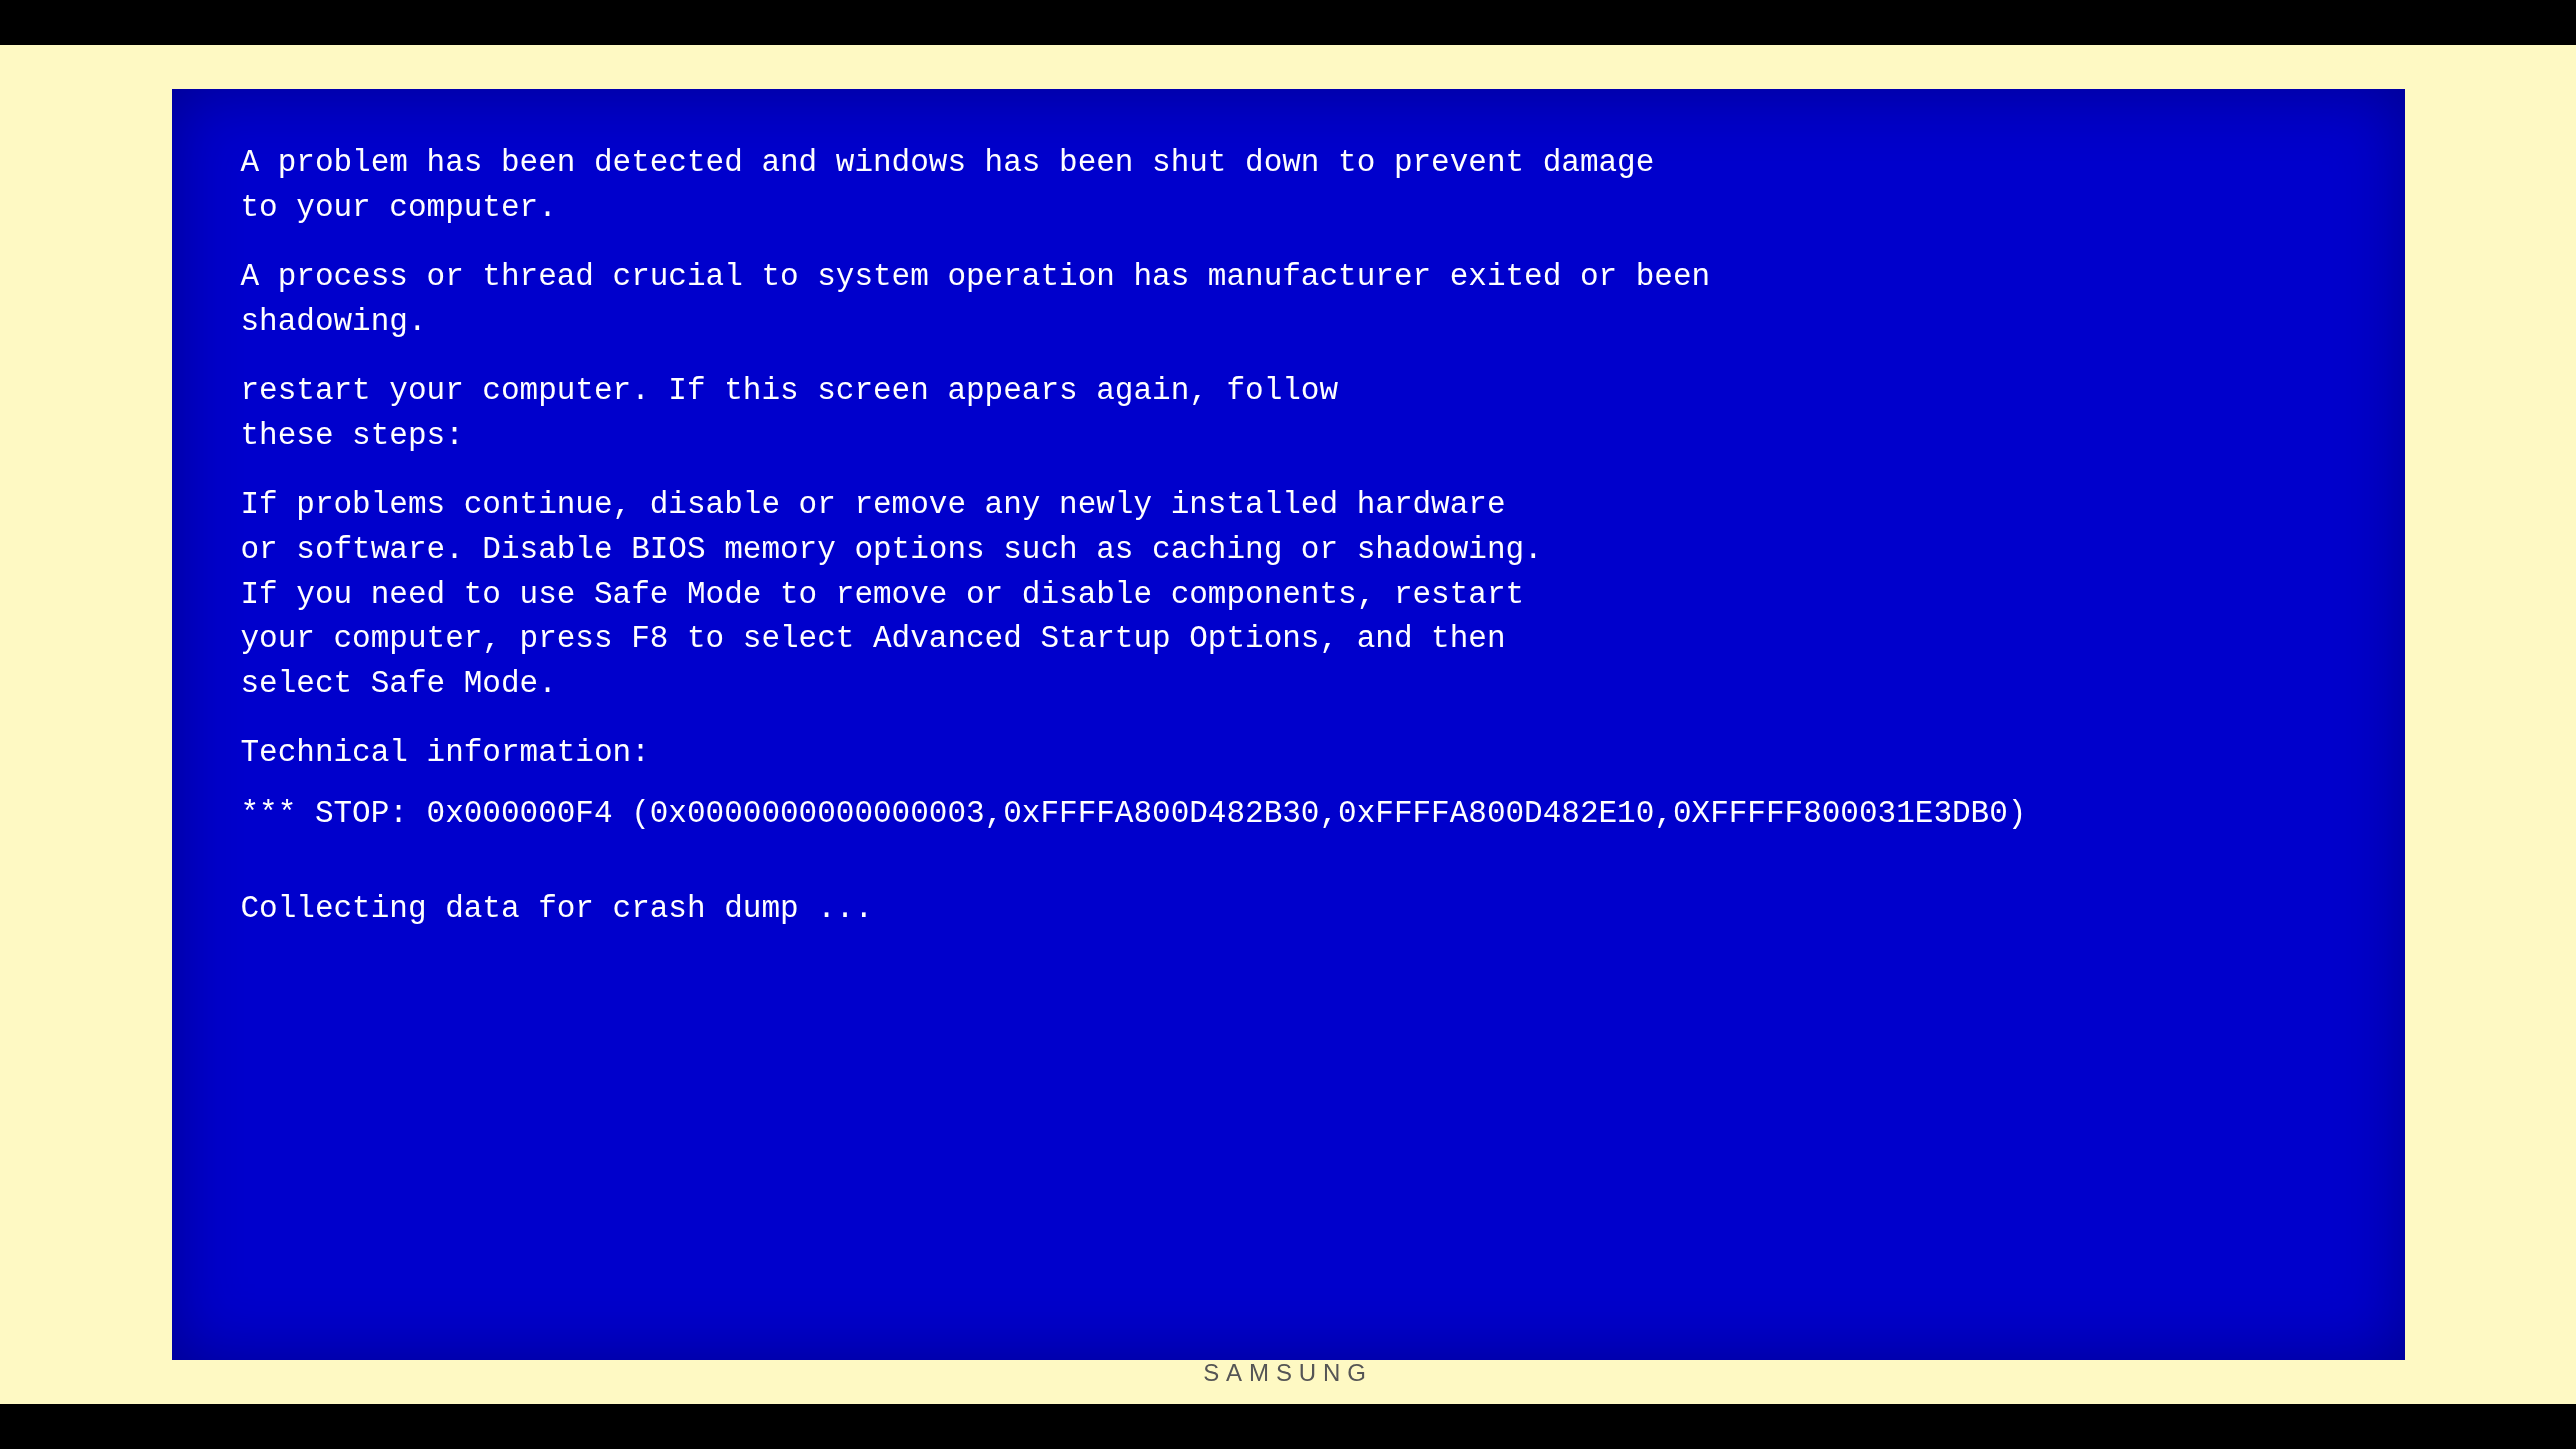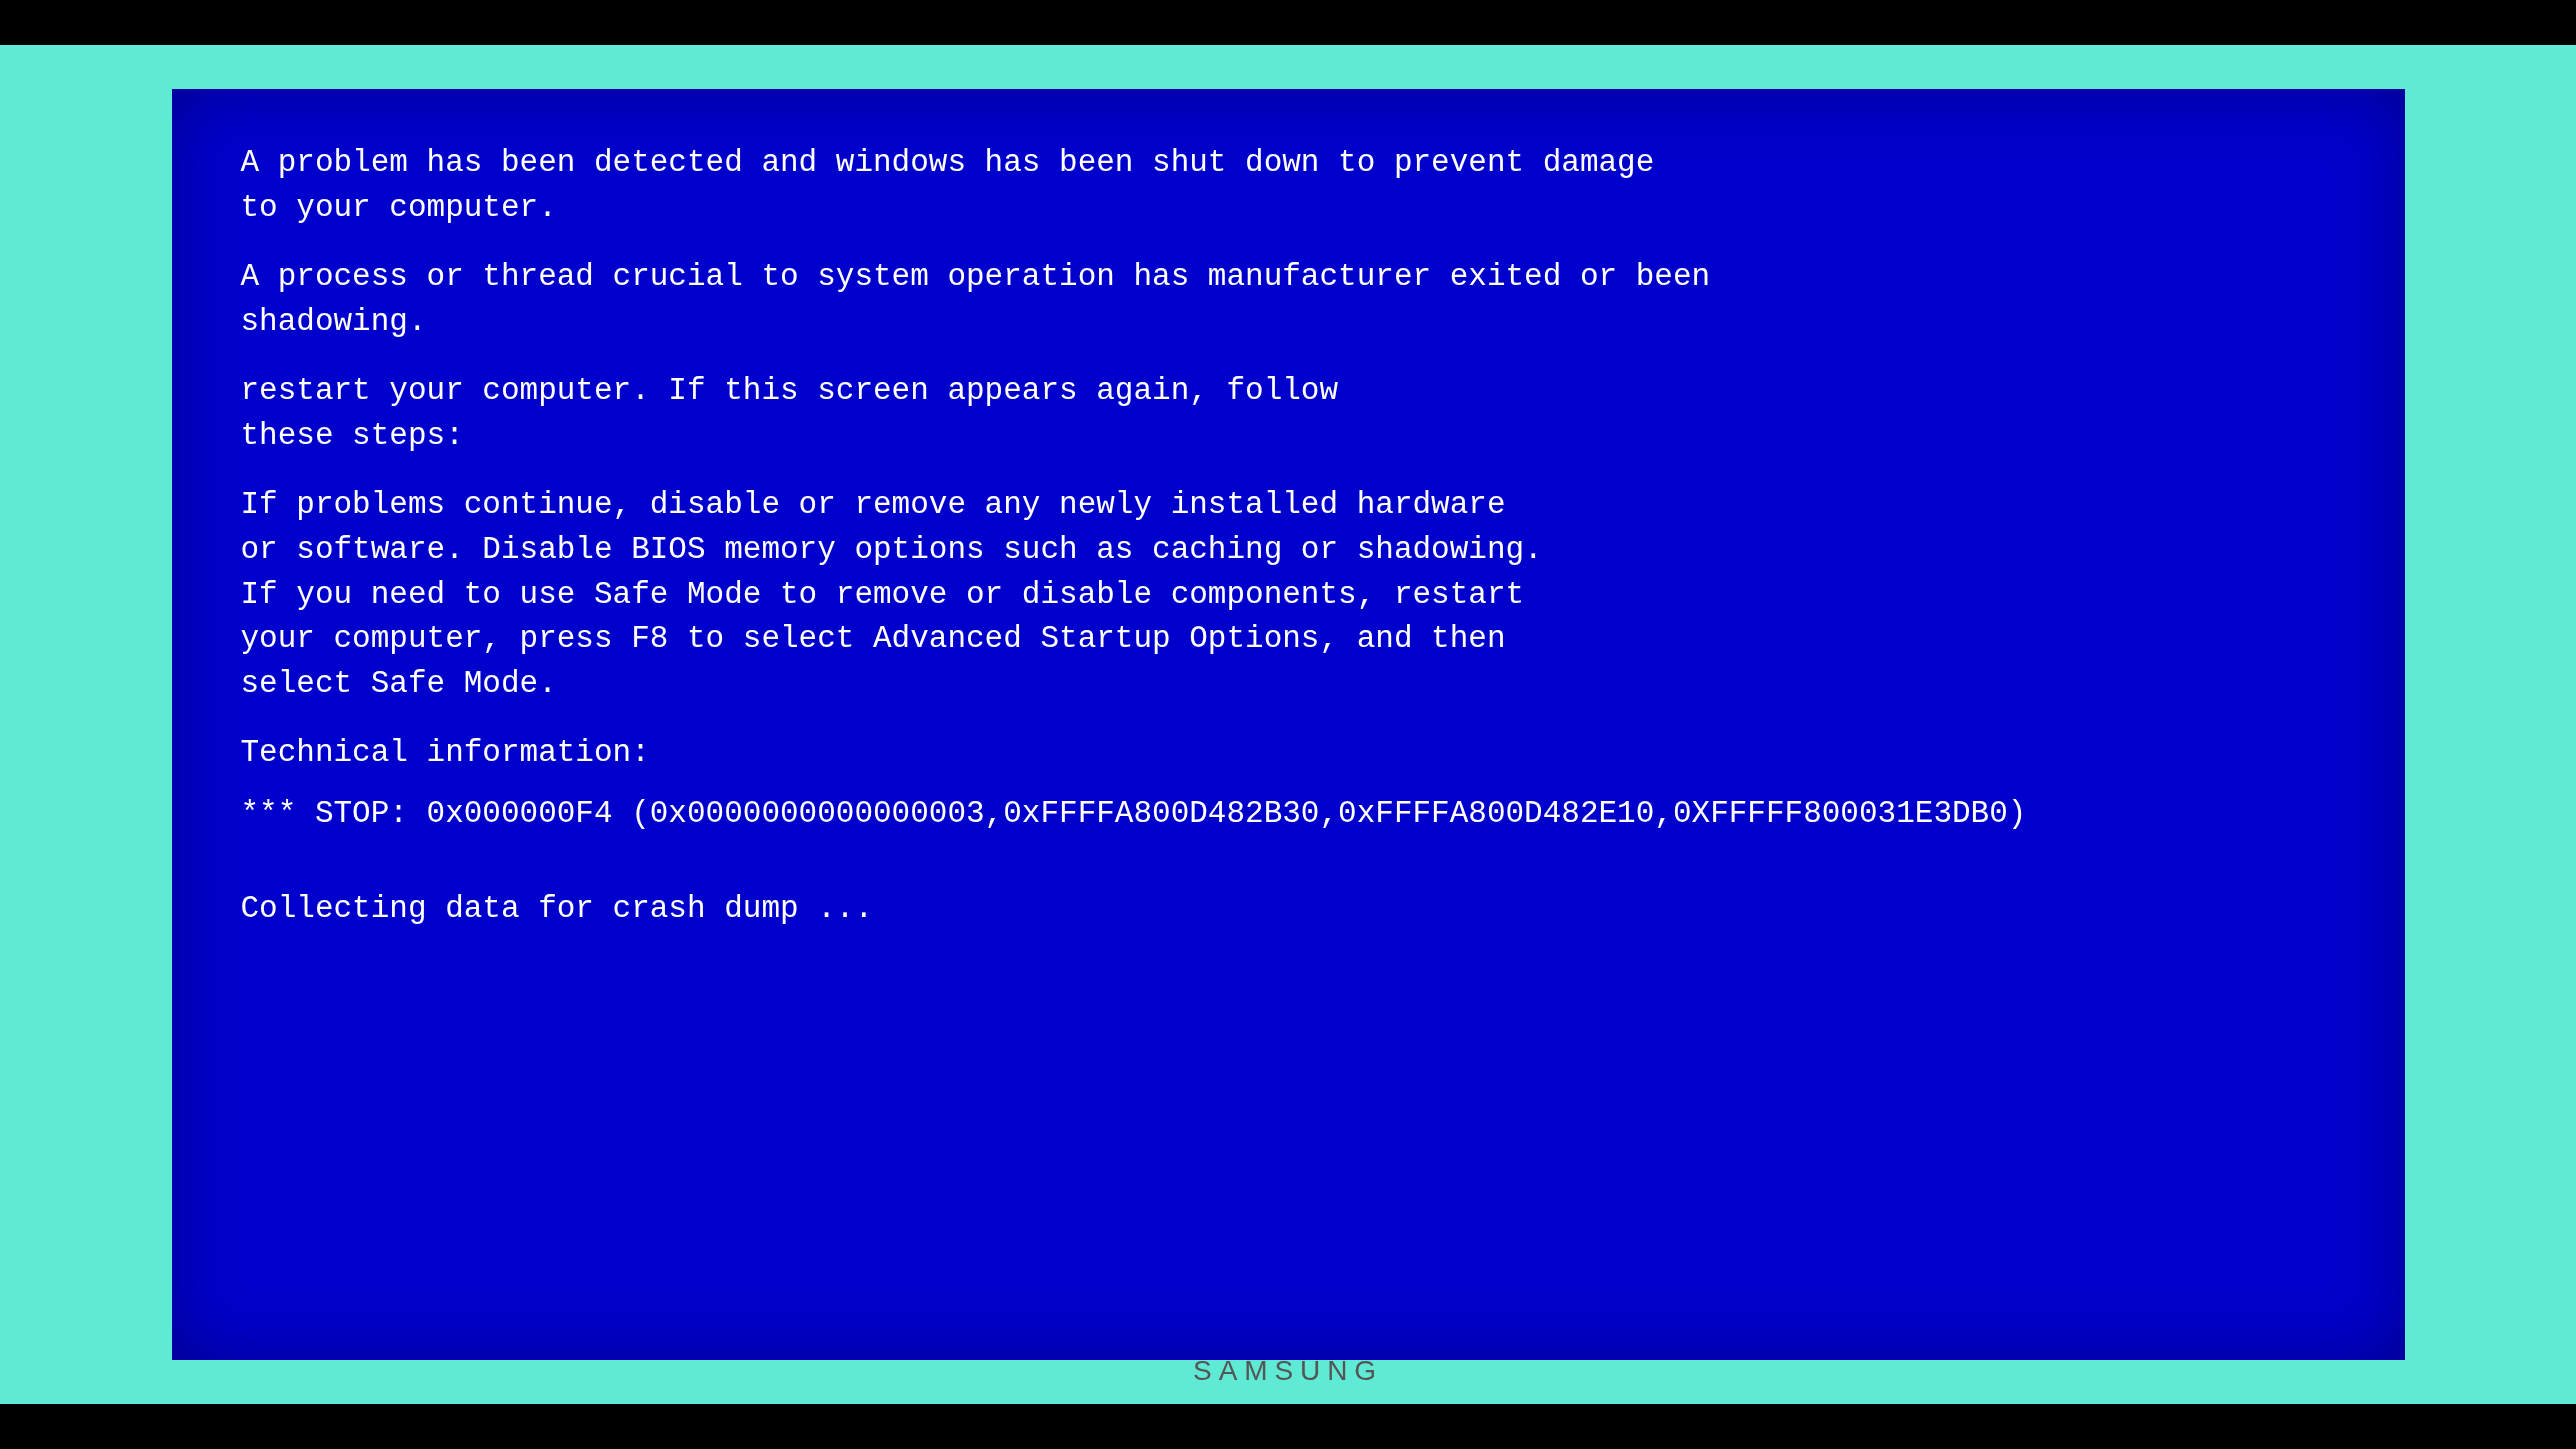--- a/index.html
+++ b/index.html
@@ -14,21 +14,21 @@
       background-color: #000;
       display: flex;
       align-items: center;
       justify-content: center;
       overflow: hidden;
     }
 
     .tv-frame {
       width: 2576px;
       height: 1359px;
-      background-color: #5eead4;
+      background-color: #fef9c3;
       display: flex;
       align-items: center;
       justify-content: center;
       position: relative;
     }
 
     .screen {
       width: 2233px;
       height: 1271px;
       background-color: #0000cc;
@@ -66,21 +66,21 @@
       bottom: 17px;
       left: 50%;
       transform: translateX(-50%);
       display: flex;
       flex-direction: column;
       align-items: center;
     }
 
     .tv-brand {
       color: #555;
-      font-size: 28px;
+      font-size: 24px;
       font-family: Arial, sans-serif;
       letter-spacing: 6.9px;
     }
 
     
     .screen::before {
       content: '';
       position: absolute;
       top: 0; left: 0; right: 0; bottom: 0;
       box-shadow: inset 0 0 69px rgba(0,0,0,0.3);

